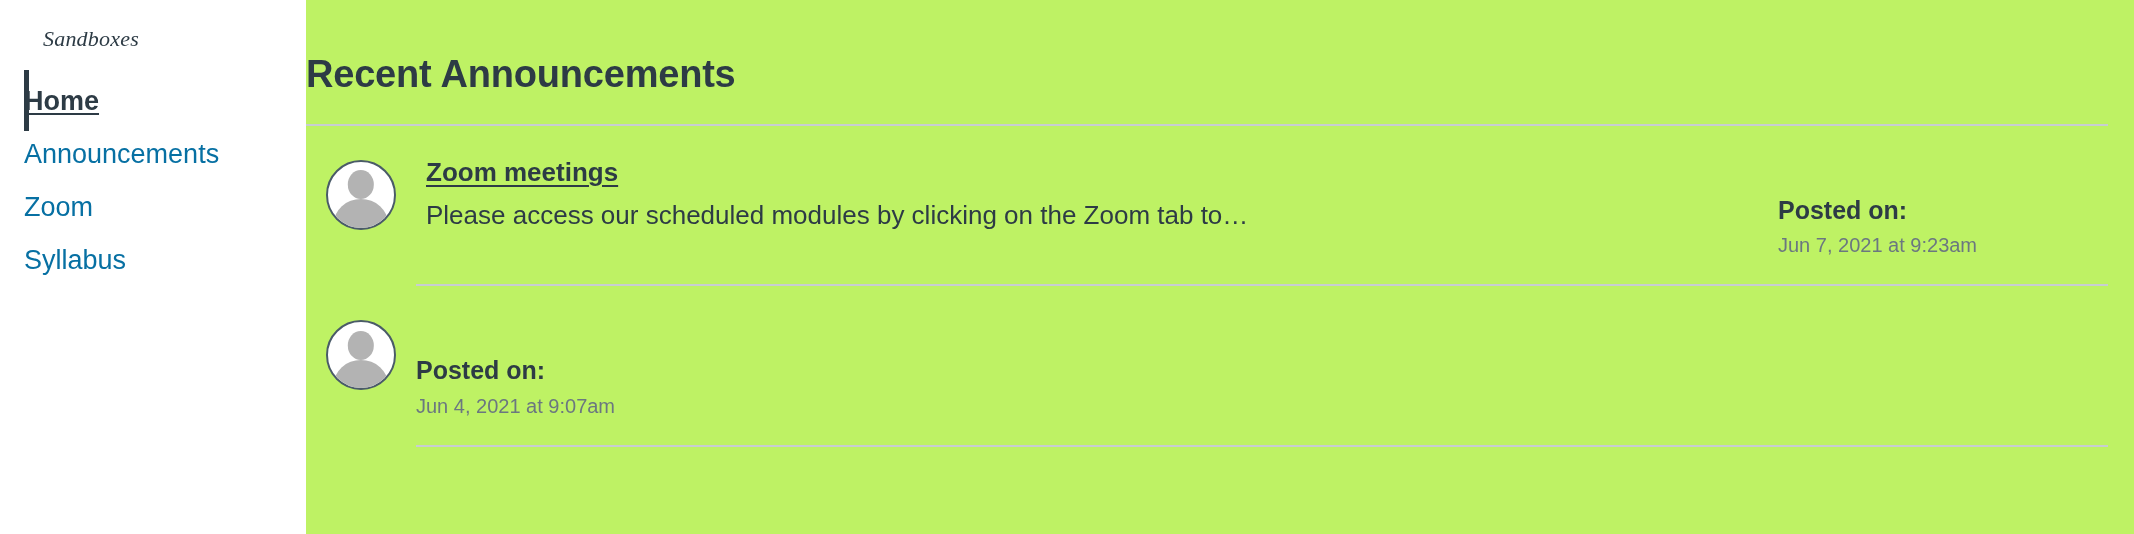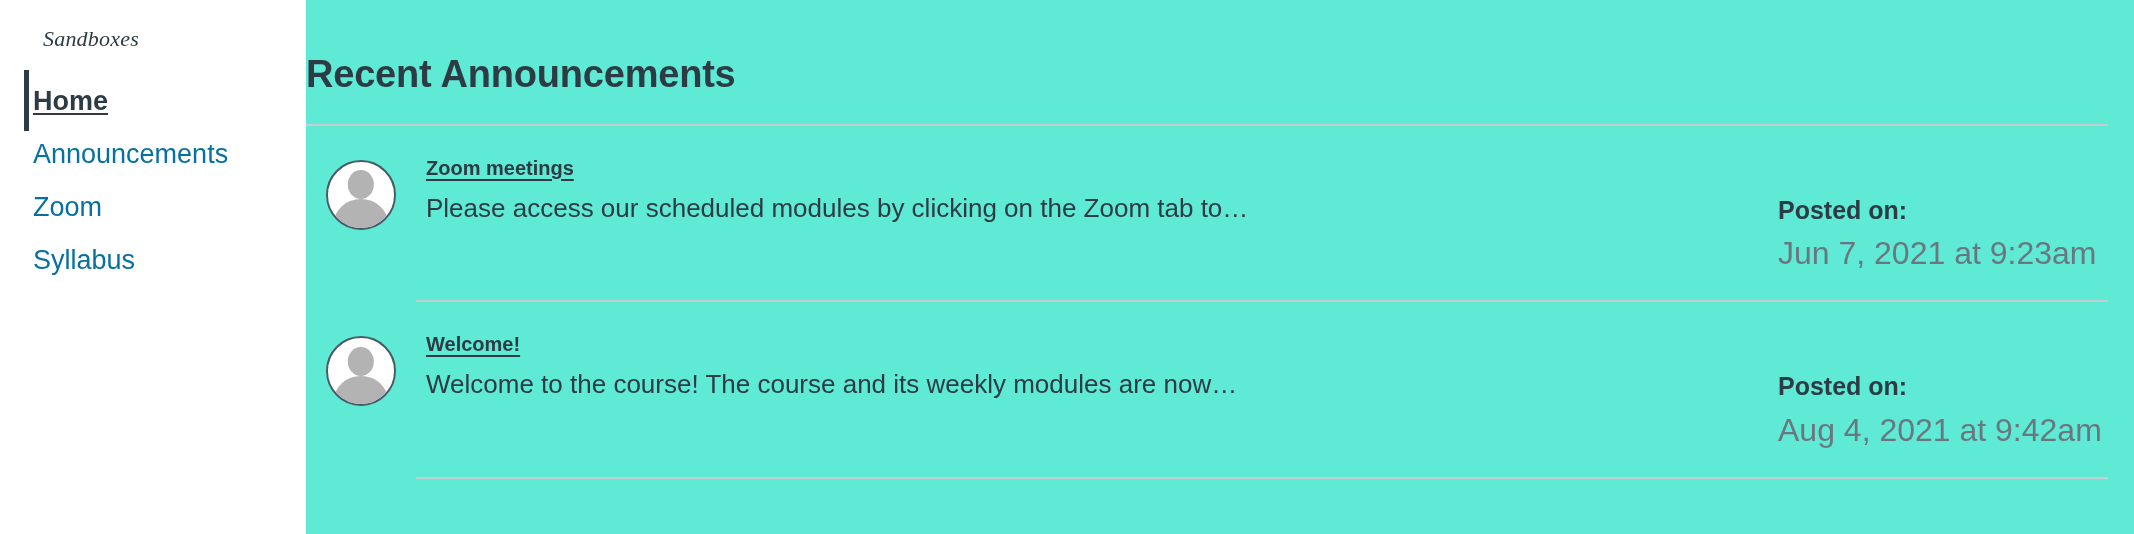--- a/index.html
+++ b/index.html
@@ -13,21 +13,21 @@
     font-family: "Liberation Sans", sans-serif;
     color: #2D3B45;
     overflow: hidden;
   }
 
   .page {
     position: relative;
     width: 2134px;
     height: 534px;
     display: flex;
-    background: #5eead4;
+    background: #bef264;
   }
 
   
   .course-nav {
     width: 306px;
     flex: 0 0 306px;
     box-sizing: border-box;
     padding: 0;
     background: #ffffff;
     position: relative;
@@ -45,21 +45,21 @@
 
   .nav-list {
     list-style: none;
     margin: 0;
     padding: 0;
     margin-top: 22px;
   }
 
   .nav-item {
     position: relative;
-    padding: 0 0 0 33px;
+    padding: 0 0 0 24px;
     height: 53px;
     display: flex;
     align-items: center;
     text-align: center;
   }
 
   .nav-link {
     font-size: 27px;
     line-height: 1.2;
     color: #0770A3;
@@ -167,21 +167,21 @@
   }
 
   .announcement-body {
     flex: 1 1 auto;
     min-width: 0;
     padding-left: 10px;
   }
 
   .announcement-title {
     display: inline-block;
-    font-size: 20px;
+    font-size: 26px;
     font-weight: bold;
     color: #2D3B45;
     text-decoration: underline;
     text-underline-offset: 4px;
     text-decoration-thickness: 2px;
     line-height: 1.25;
     cursor: pointer;
   }
 
   .announcement-excerpt {
@@ -202,21 +202,21 @@
 
   .posted-label {
     font-size: 25px;
     font-weight: bold;
     color: #2D3B45;
     line-height: 1.3;
     white-space: nowrap;
   }
 
   .posted-date {
-    font-size: 32px;
+    font-size: 20px;
     color: #6B7780;
     line-height: 1.35;
     margin-top: 6px;
     white-space: nowrap;
   }
 </style>
 </head>
 <body>
 
 <div class="page">
@@ -273,26 +273,22 @@
 
     <div class="rule inset"></div>
 
     <div class="announcement-row">
       <div class="avatar-cell">
         <div class="avatar">
           <span class="head"></span>
           <span class="body"></span>
         </div>
       </div>
-      <div class="announcement-body">
-        <a class="announcement-title">Welcome!</a>
-        <div class="announcement-excerpt">Welcome to the course! The course and its weekly modules are now…</div>
-      </div>
       <div class="posted-cell">
         <div class="posted-label">Posted on:</div>
-        <div class="posted-date">Aug 4, 2021 at 9:42am</div>
+        <div class="posted-date">Jun 4, 2021 at 9:07am</div>
       </div>
     </div>
 
     <div class="rule inset"></div>
 
   </main>
 </div>
 
 </body></html>

